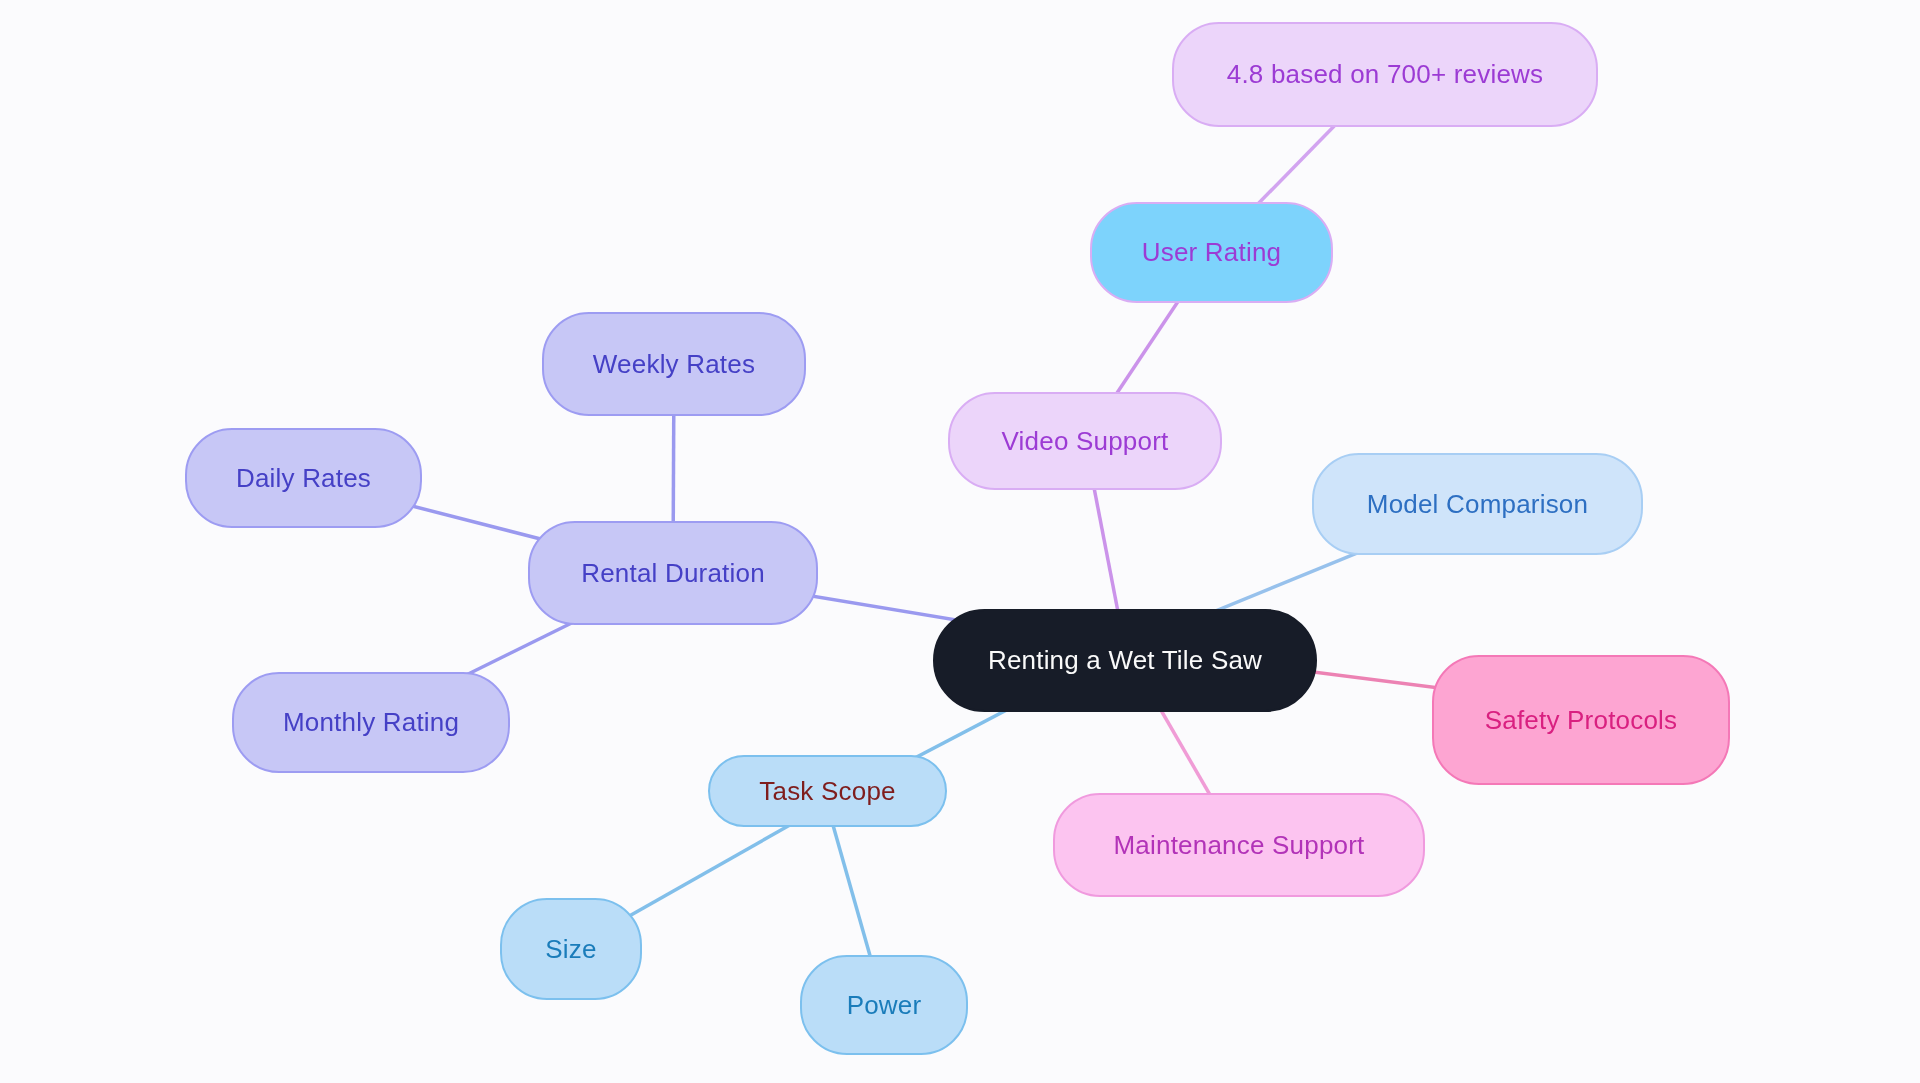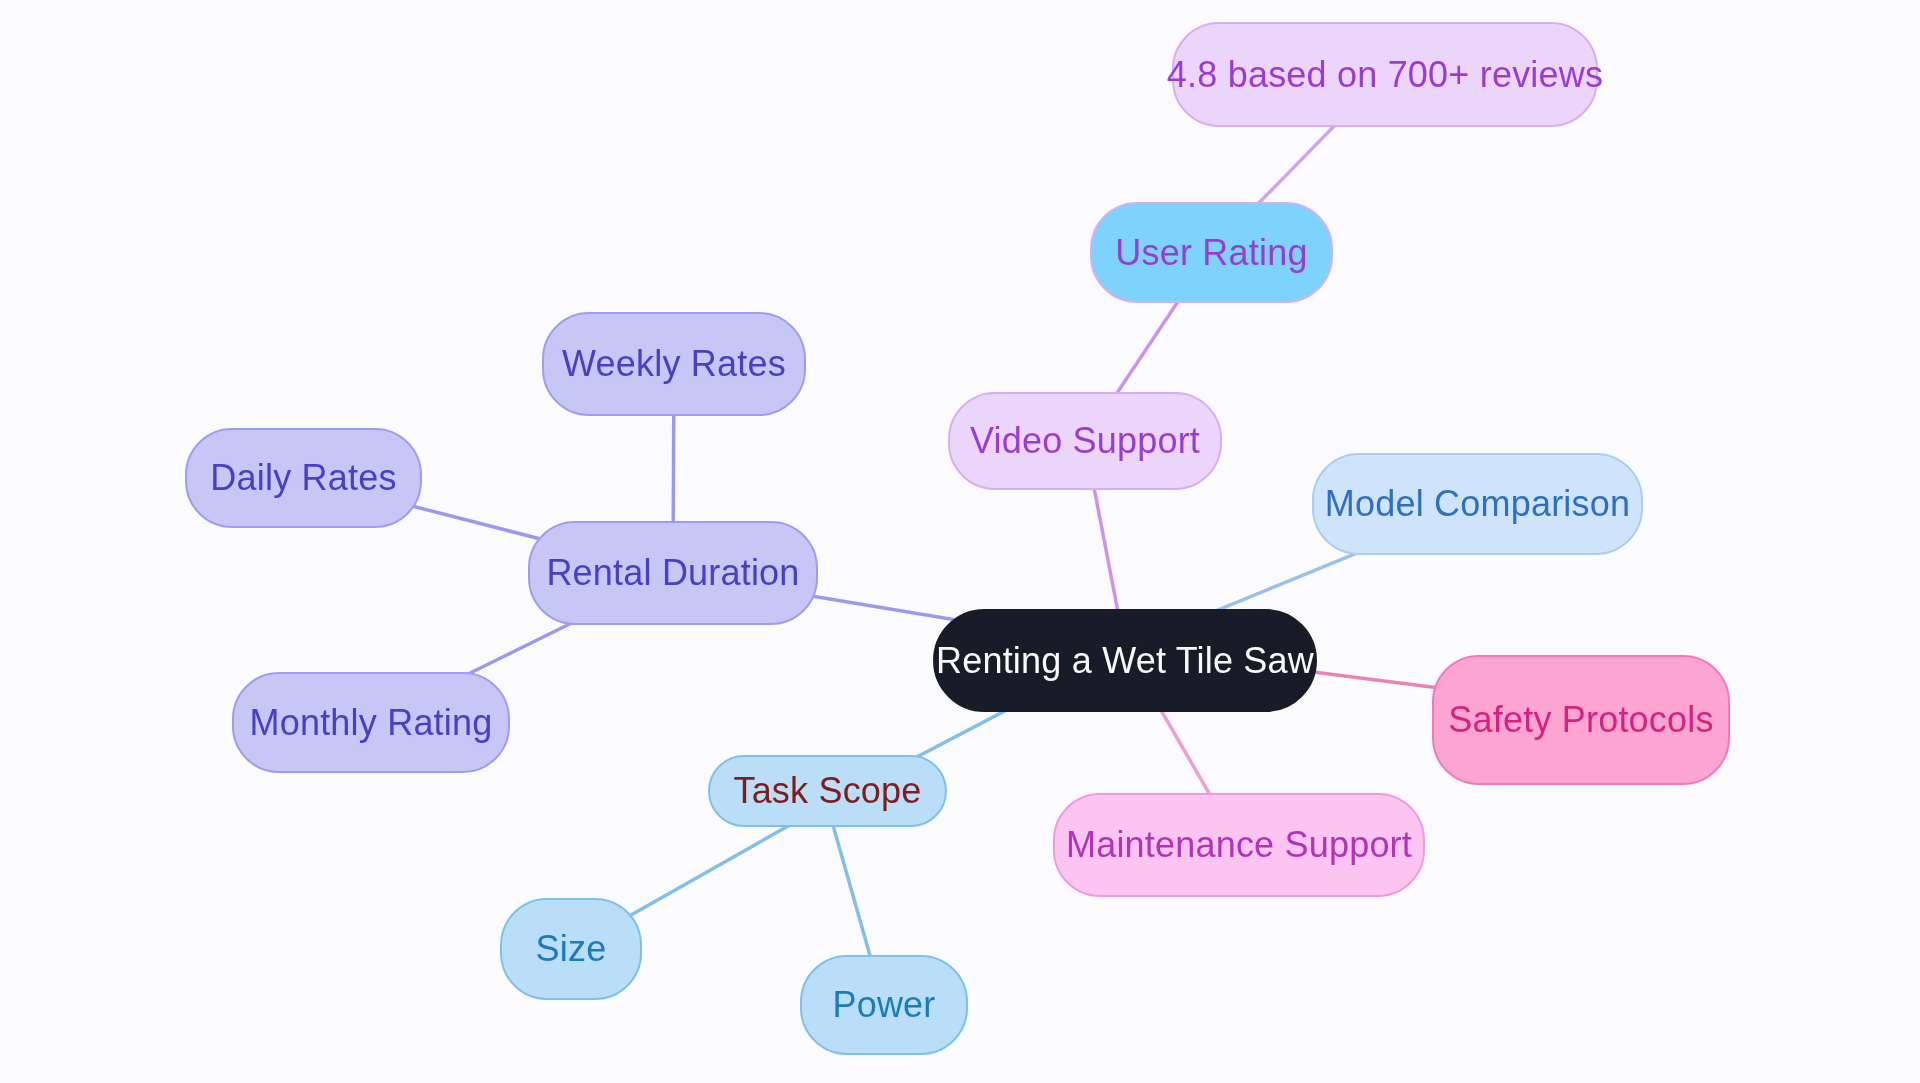--- a/index.html
+++ b/index.html
@@ -21,21 +21,21 @@
     height: 100%;
   }
   .node {
     position: absolute;
     display: flex;
     align-items: center;
     justify-content: center;
     border-radius: 47px;
     border: 2px solid transparent;
     box-sizing: border-box;
-    font-size: 36px;
+    font-size: 26px;
     font-weight: 500;
     letter-spacing: 0.2px;
     white-space: nowrap;
     cursor: pointer;
     user-select: none;
   }
   .node.central {
     border-radius: 52px;
     font-weight: 400;
     margin-top: 12px;

